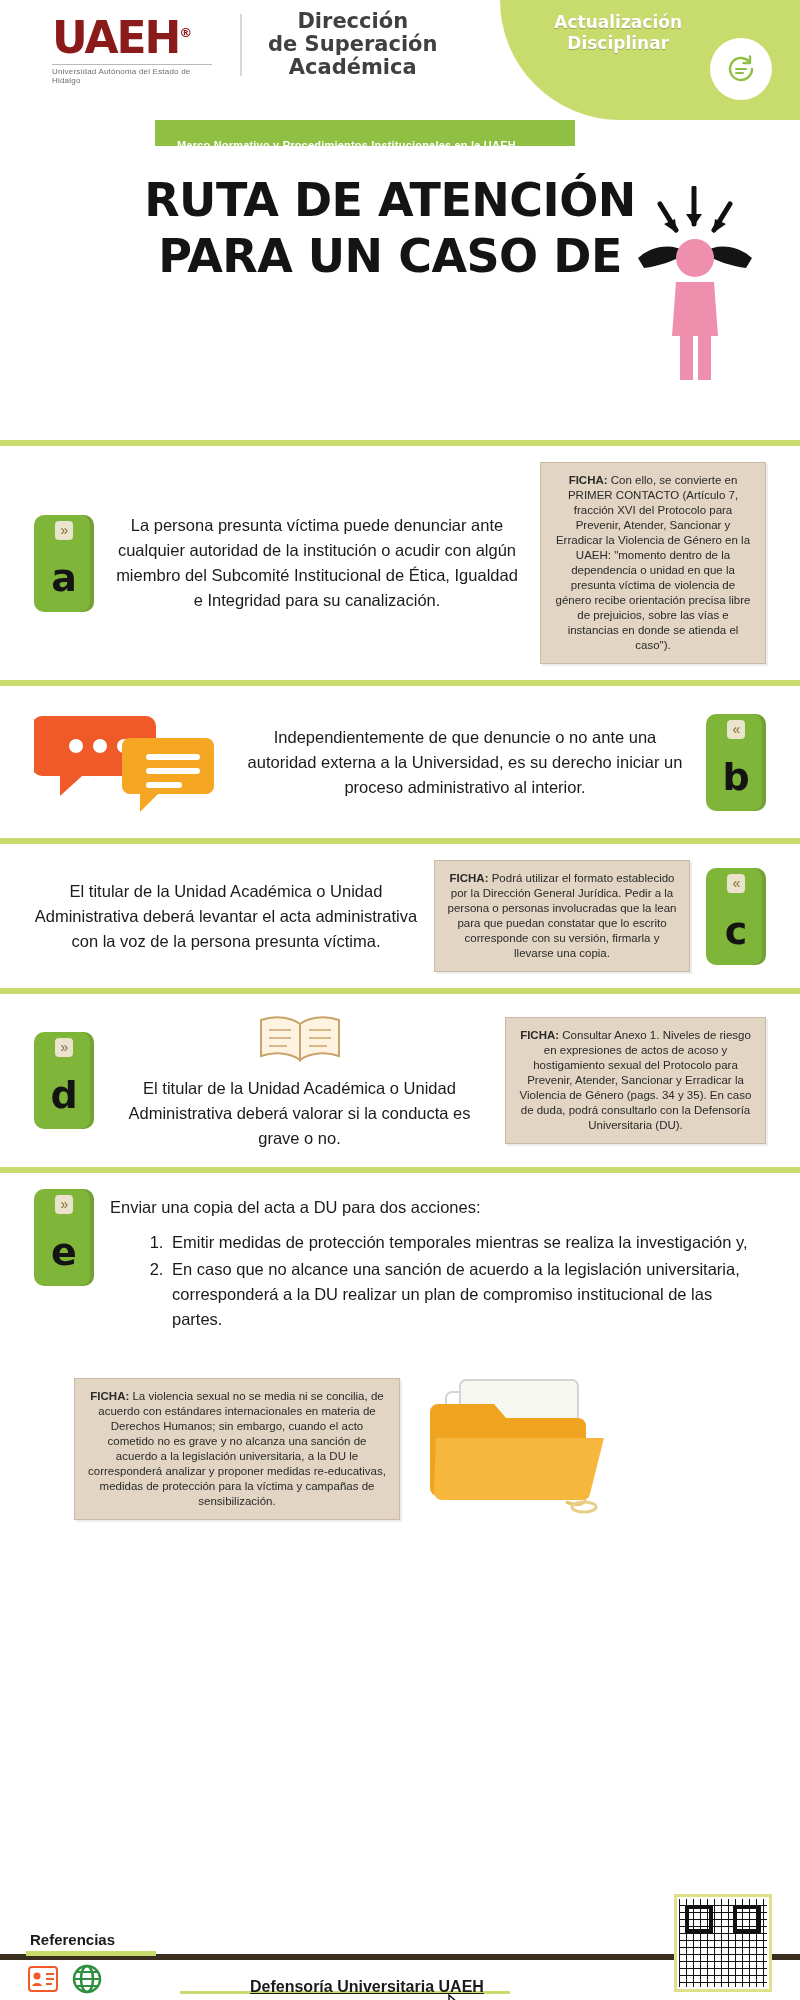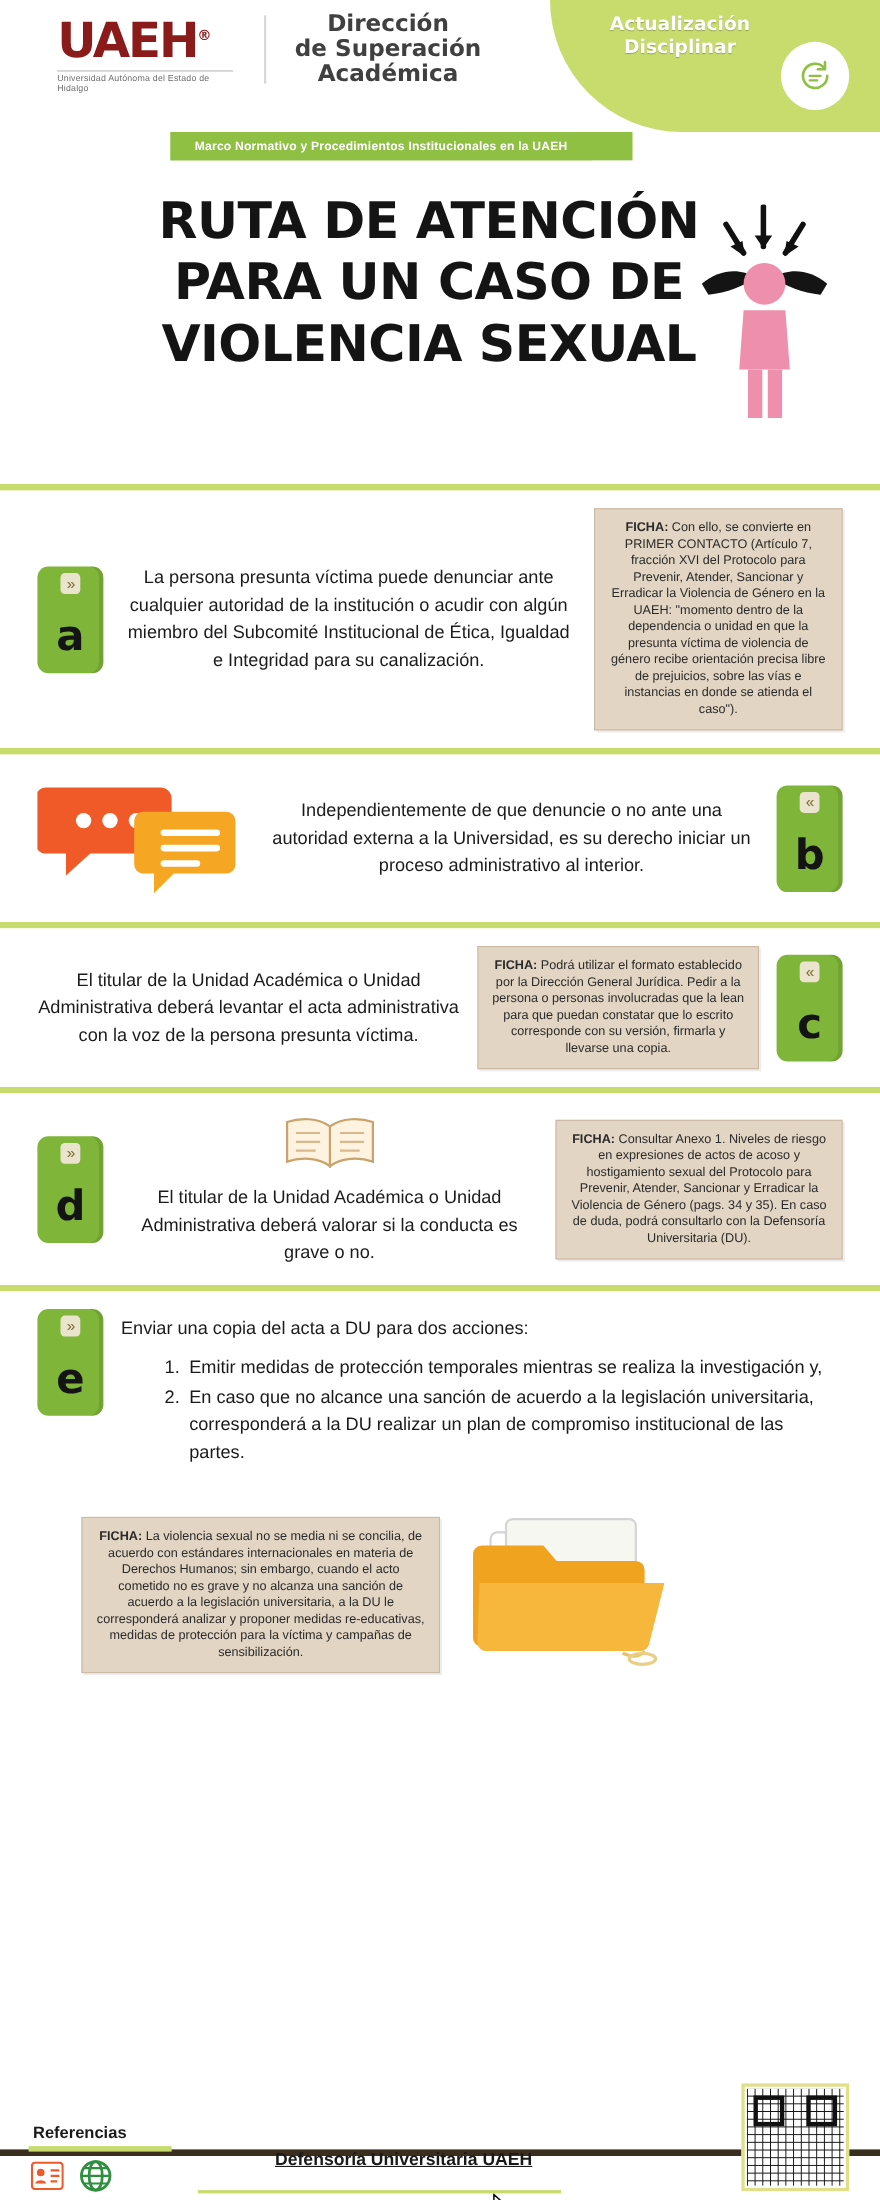--- a/index.html
+++ b/index.html
@@ -113,21 +113,21 @@
     align-items: center;
     justify-content: center;
   }
   .refresh-circle svg { display:block; }
   .marco-pill {
     position: absolute;
     left: 155px;
     top: 0;
     height: 26px;
     line-height: 26px;
-    padding: 0 22px;
+    padding: 12px 22px;
     background: #8fbf43;
     color: #ffffff;
     font-size: 11px;
     font-weight: 700;
     letter-spacing: .2px;
     white-space: nowrap;
   }
   .marco-bar-bg {
     position:absolute; left:0; top:0; width:800px; height:26px;
     background:#ffffff;
@@ -280,21 +280,21 @@
   }
   .ref-icons {
     position: absolute;
     left: 28px; bottom: 2px;
     display: flex;
     gap: 14px;
     align-items: center;
   }
   .footer-link {
     position: absolute;
-    left: 250px; bottom: 27px;
+    left: 250px; bottom: 4px;
     font-size: 16px;
     font-weight: 700;
     color: #1a1a1a;
     text-decoration: underline;
   }
   .footer-link-rule {
     position: absolute;
     left: 180px; bottom: 6px;
     width: 330px; height: 3px;
     background: #c8dc6e;
@@ -378,21 +378,20 @@
   <div style="position:relative;height:26px;">
     <div class="marco-bar-bg"></div>
     <div class="marco-strip"></div>
     <div class="marco-pill">Marco Normativo y Procedimientos Institucionales en la UAEH</div>
   </div>
 
   <div class="title-area">
     <div class="main-title">
       <div>RUTA DE ATENCIÓN</div>
       <div>PARA UN CASO DE</div>
-      <div>VIOLENCIA SEXUAL</div>
     </div>
     <div class="victim-art">
       <svg width="130" height="200" viewBox="0 0 130 200">
 
         <path d="M64 2 L64 38" stroke="#111" stroke-width="5" stroke-linecap="round"></path>
         <path d="M56 28 L64 40 L72 28" fill="#111"></path>
         <path d="M30 18 L46 44" stroke="#111" stroke-width="5" stroke-linecap="round"></path>
         <path d="M34 38 L47 47 L45 33" fill="#111"></path>
         <path d="M100 18 L84 44" stroke="#111" stroke-width="5" stroke-linecap="round"></path>
         <path d="M96 38 L83 47 L85 33" fill="#111"></path>

